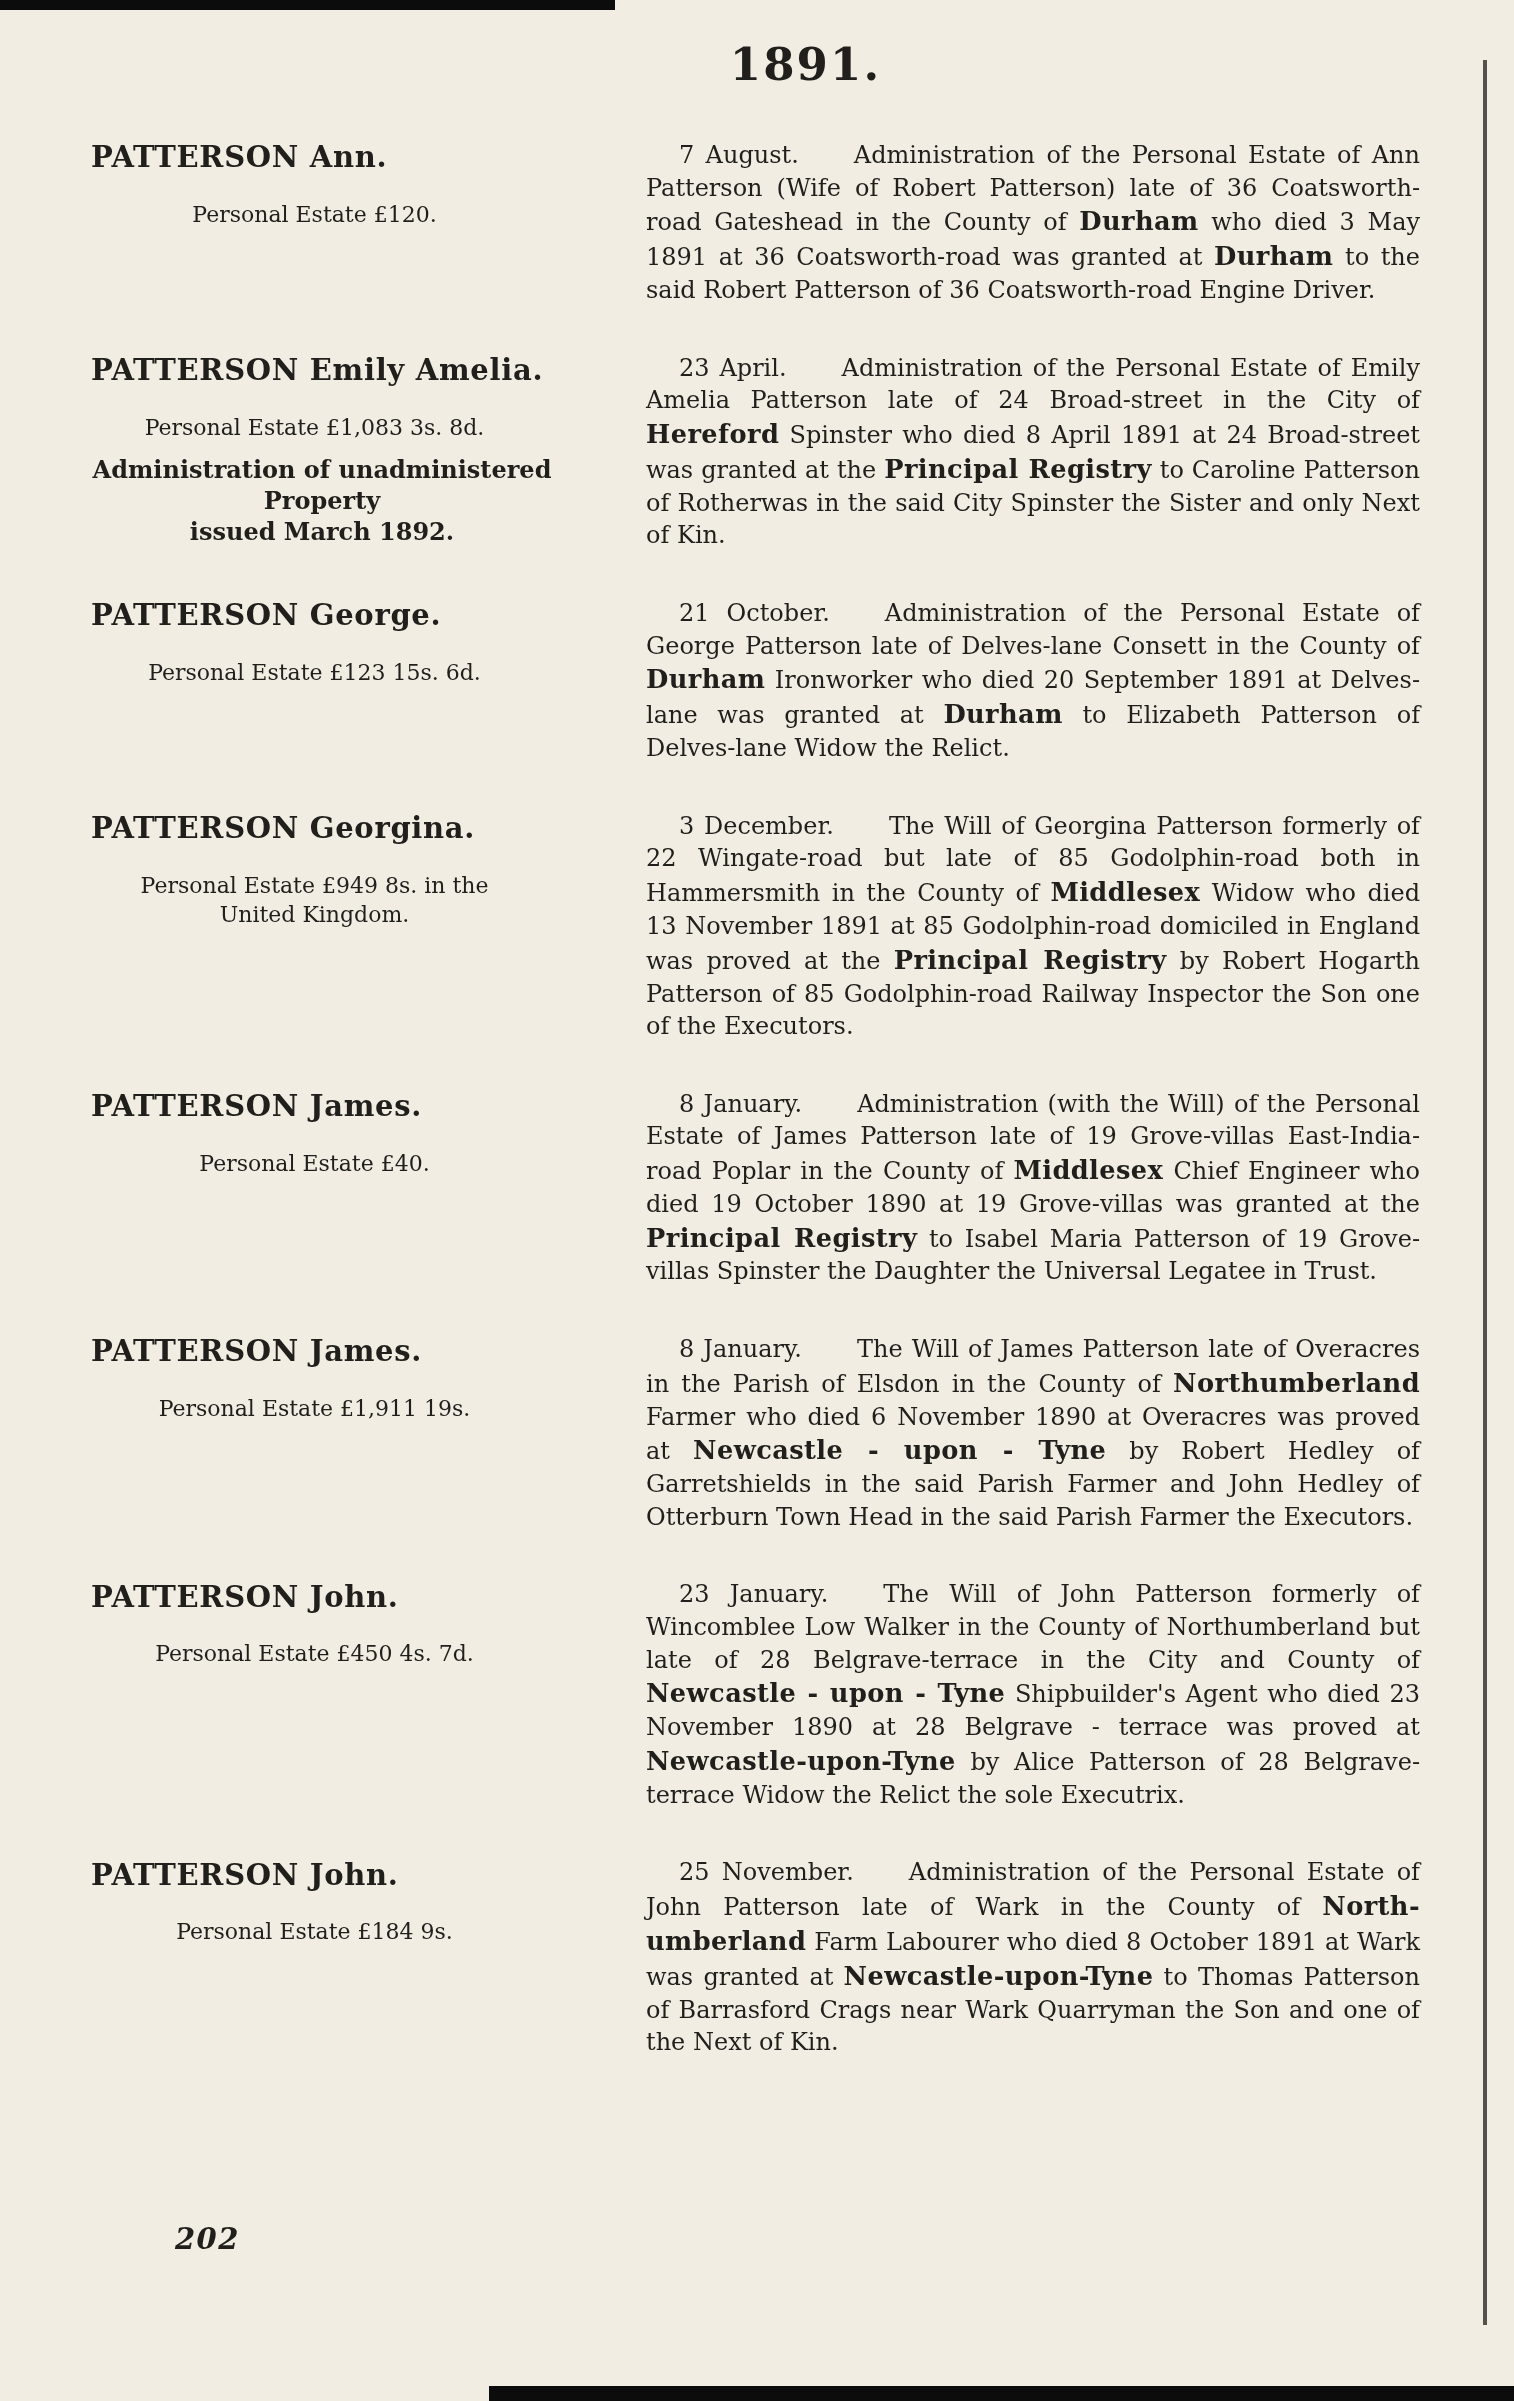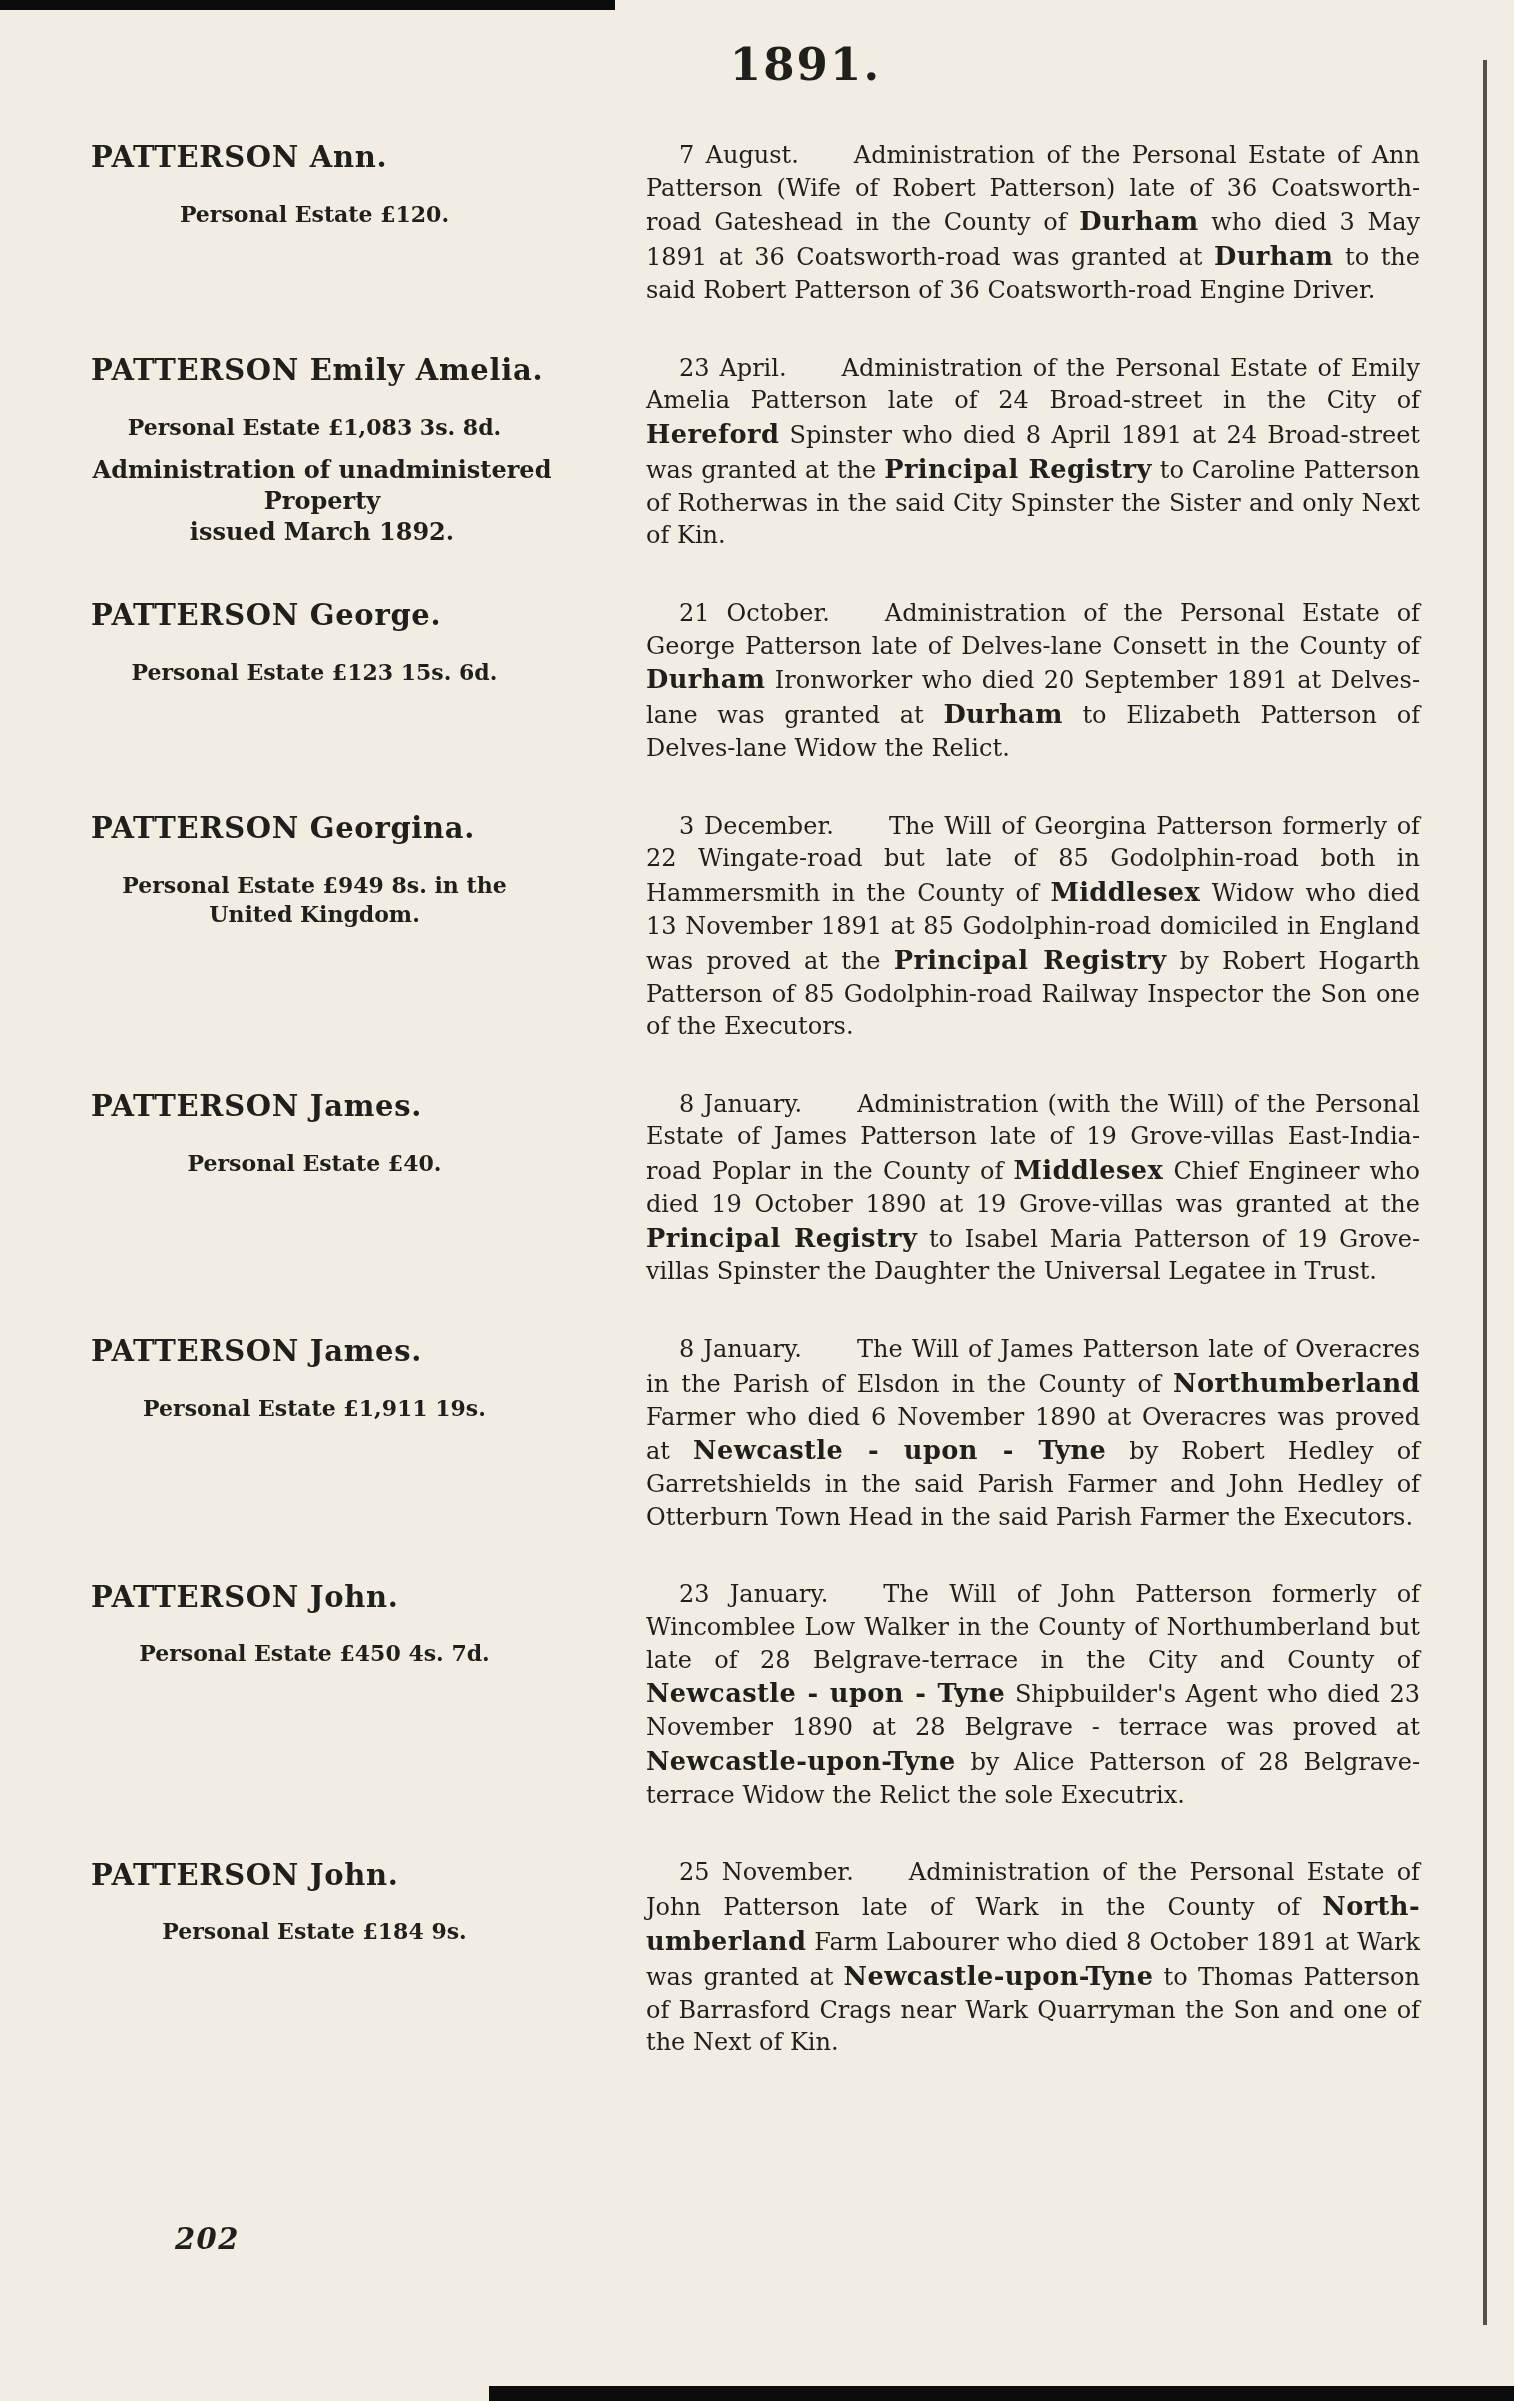--- a/index.html
+++ b/index.html
@@ -36,21 +36,21 @@
   .entry-name {
     font-size: 29px;
     font-weight: bold;
     letter-spacing: 0.7px;
   }
   .entry-estate {
     margin-top: 25.6px;
     width: 447px;
     text-align: center;
     font-size: 22px;
-    font-weight: bold;
+    font-weight: normal;
     line-height: 1.35;
   }
   .entry-note {
     margin-top: 11.4px;
     width: 462px;
     text-align: center;
     font-size: 24px;
     font-weight: bold;
     line-height: 1.3;
   }

